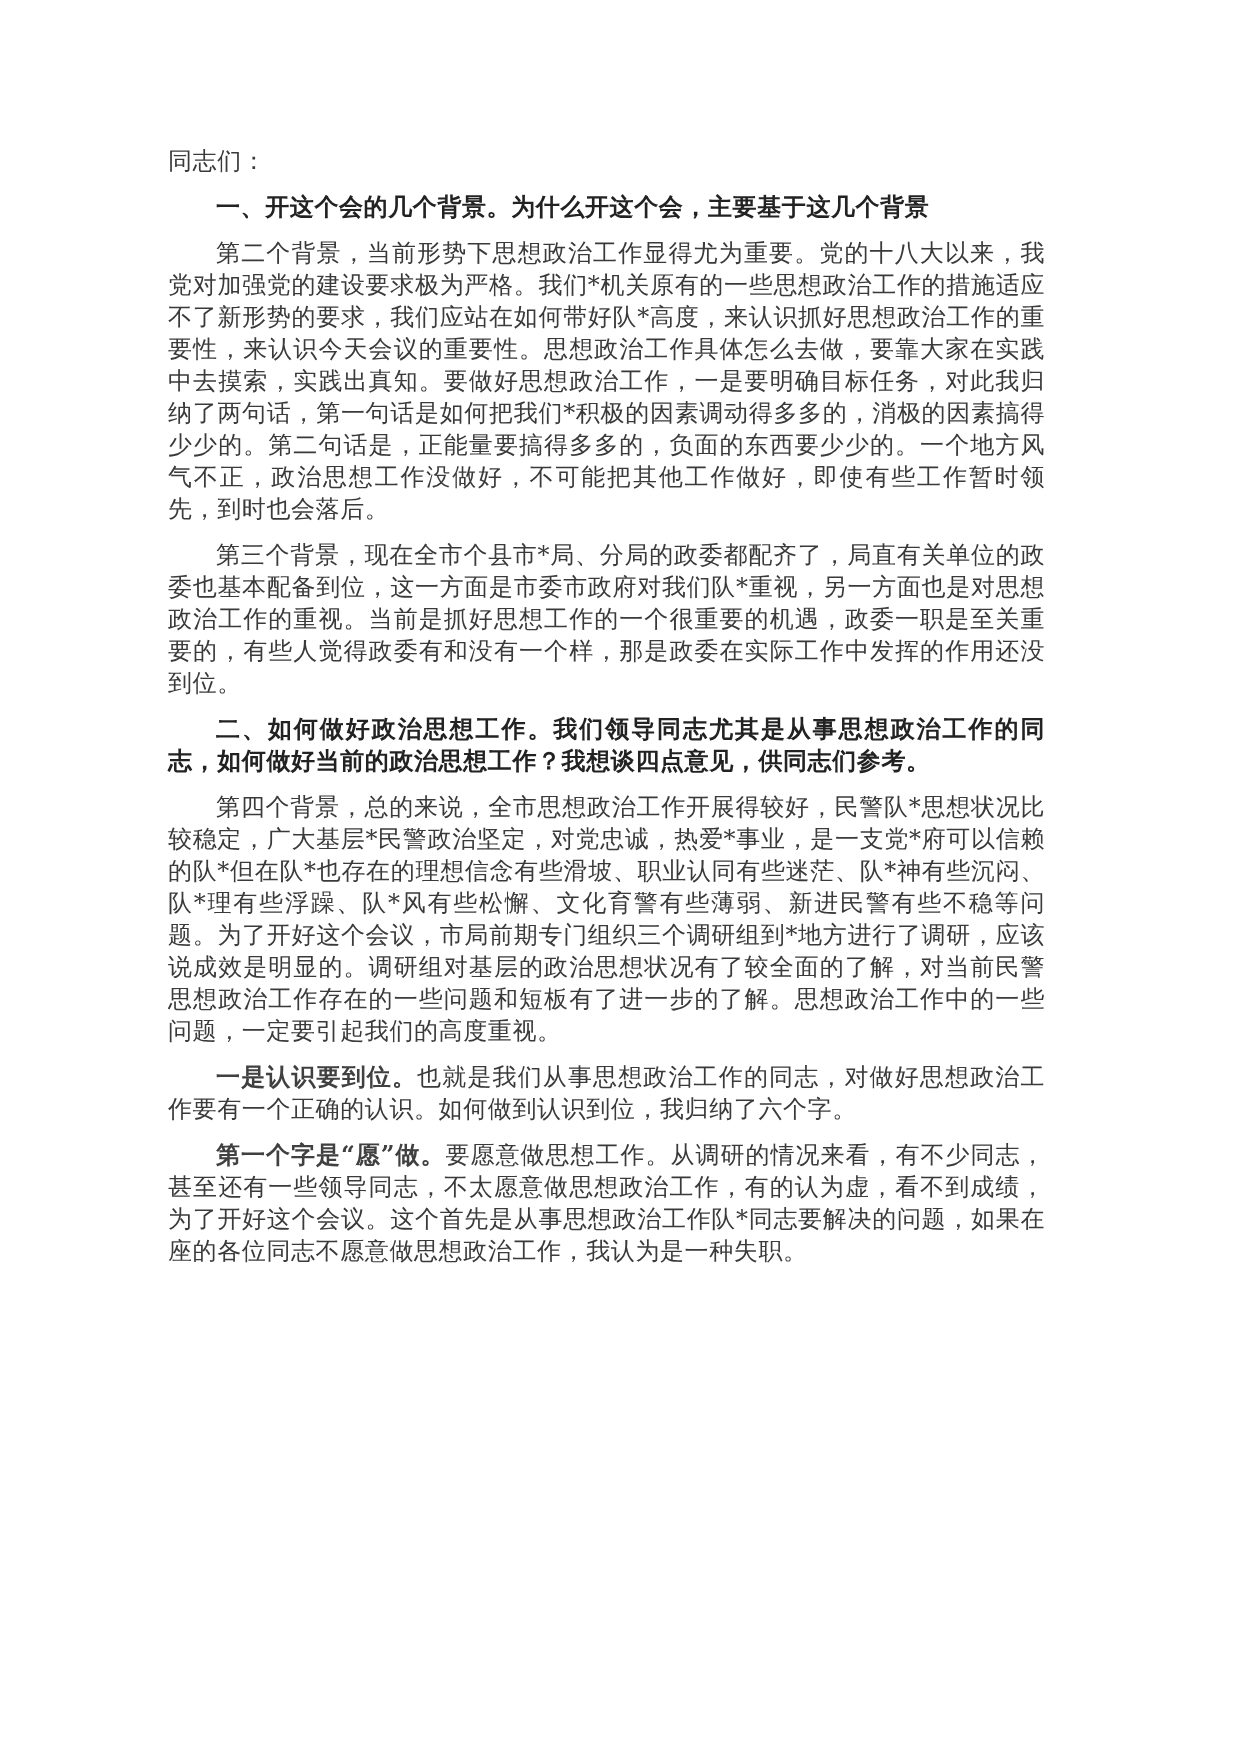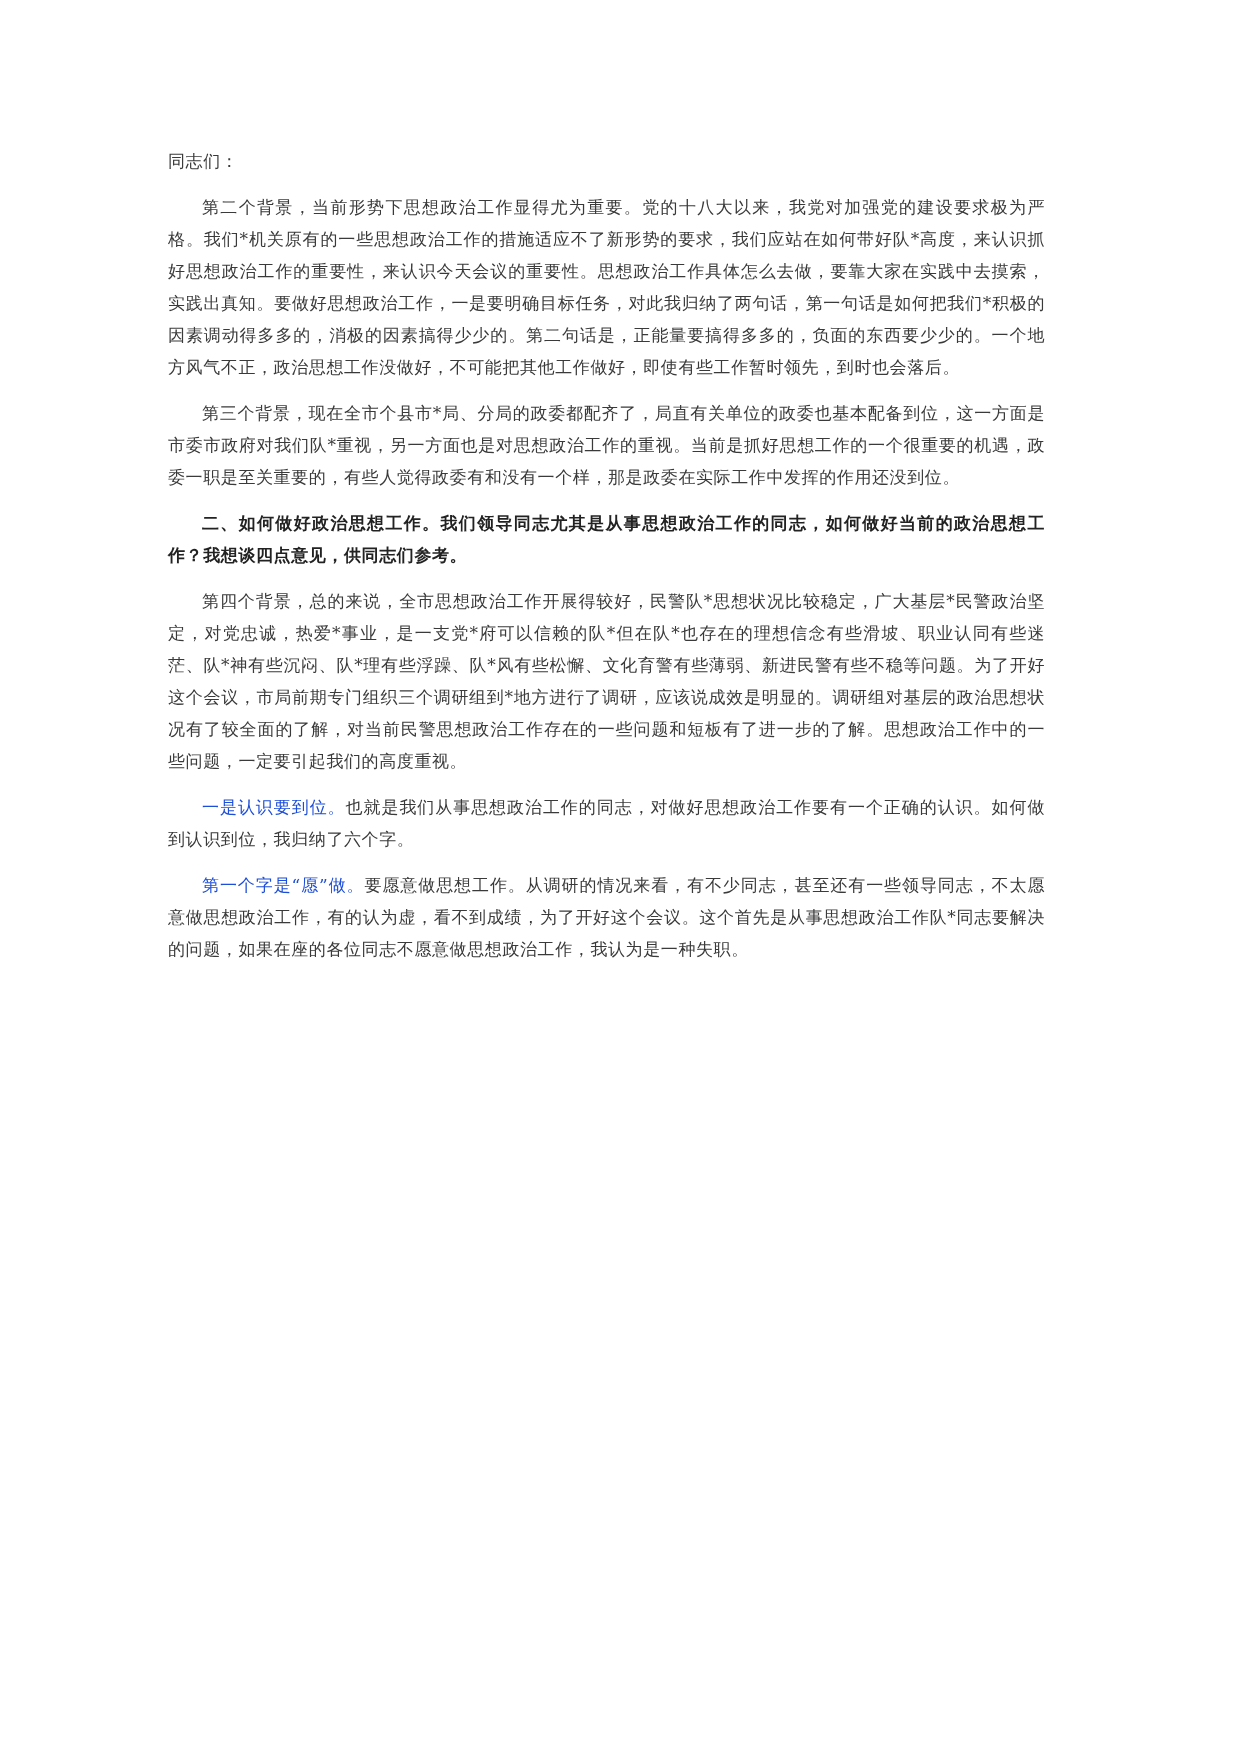--- a/index.html
+++ b/index.html
@@ -1,30 +1,31 @@
 <!DOCTYPE html>
 <html><head>
 <meta charset="utf-8">
 <style>
   html, body { margin: 0; padding: 0; background: #ffffff; }
   body { width: 1240px; height: 1754px; position: relative; overflow: hidden; }
   .page {
     position: absolute; left: 168px; top: 145px; width: 877px;
     font-family: "DejaVu Serif", "Liberation Serif", serif;
-    font-size: 17px; line-height: 32px; color: #3a3a3a;
+    font-size: 24px; line-height: 32px; color: #3a3a3a;
   }
   .p { margin: 0 0 14px 0; text-align: justify; text-align-last: left; text-indent: 2em; letter-spacing: 0.6px; }
   .p.noindent { text-indent: 0; }
   .h { font-weight: bold; color: #222; }
-  .b { font-weight: normal; color: #1d4ed8; }
+  .b { font-weight: bold; color: #404040; }
 </style>
 </head>
 <body>
 
 <div class="page">
   <p class="p noindent">同志们：</p>
+  <p class="p h">一、开这个会的几个背景。为什么开这个会，主要基于这几个背景</p>
   <p class="p">第二个背景，当前形势下思想政治工作显得尤为重要。党的十八大以来，我党对加强党的建设要求极为严格。我们*机关原有的一些思想政治工作的措施适应不了新形势的要求，我们应站在如何带好队*高度，来认识抓好思想政治工作的重要性，来认识今天会议的重要性。思想政治工作具体怎么去做，要靠大家在实践中去摸索，实践出真知。要做好思想政治工作，一是要明确目标任务，对此我归纳了两句话，第一句话是如何把我们*积极的因素调动得多多的，消极的因素搞得少少的。第二句话是，正能量要搞得多多的，负面的东西要少少的。一个地方风气不正，政治思想工作没做好，不可能把其他工作做好，即使有些工作暂时领先，到时也会落后。</p>
   <p class="p">第三个背景，现在全市个县市*局、分局的政委都配齐了，局直有关单位的政委也基本配备到位，这一方面是市委市政府对我们队*重视，另一方面也是对思想政治工作的重视。当前是抓好思想工作的一个很重要的机遇，政委一职是至关重要的，有些人觉得政委有和没有一个样，那是政委在实际工作中发挥的作用还没到位。</p>
   <p class="p h">二、如何做好政治思想工作。我们领导同志尤其是从事思想政治工作的同志，如何做好当前的政治思想工作？我想谈四点意见，供同志们参考。</p>
   <p class="p">第四个背景，总的来说，全市思想政治工作开展得较好，民警队*思想状况比较稳定，广大基层*民警政治坚定，对党忠诚，热爱*事业，是一支党*府可以信赖的队*但在队*也存在的理想信念有些滑坡、职业认同有些迷茫、队*神有些沉闷、队*理有些浮躁、队*风有些松懈、文化育警有些薄弱、新进民警有些不稳等问题。为了开好这个会议，市局前期专门组织三个调研组到*地方进行了调研，应该说成效是明显的。调研组对基层的政治思想状况有了较全面的了解，对当前民警思想政治工作存在的一些问题和短板有了进一步的了解。思想政治工作中的一些问题，一定要引起我们的高度重视。</p>
   <p class="p"><span class="b">一是认识要到位。</span><span>也就是我们从事思想政治工作的同志，对做好思想政治工作要有一个正确的认识。如何做到认识到位，我归纳了六个字。</span></p>
   <p class="p"><span class="b">第一个字是“愿”做。</span><span>要愿意做思想工作。从调研的情况来看，有不少同志，甚至还有一些领导同志，不太愿意做思想政治工作，有的认为虚，看不到成绩，为了开好这个会议。这个首先是从事思想政治工作队*同志要解决的问题，如果在座的各位同志不愿意做思想政治工作，我认为是一种失职。</span></p>
 </div>
 
 </body></html>

